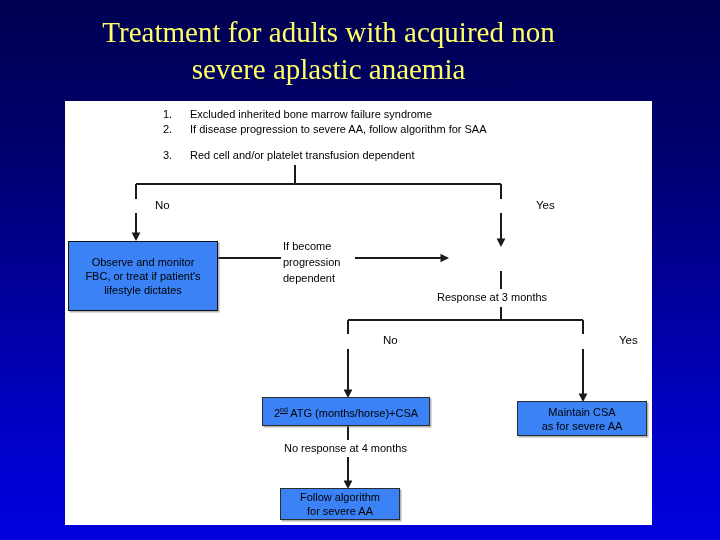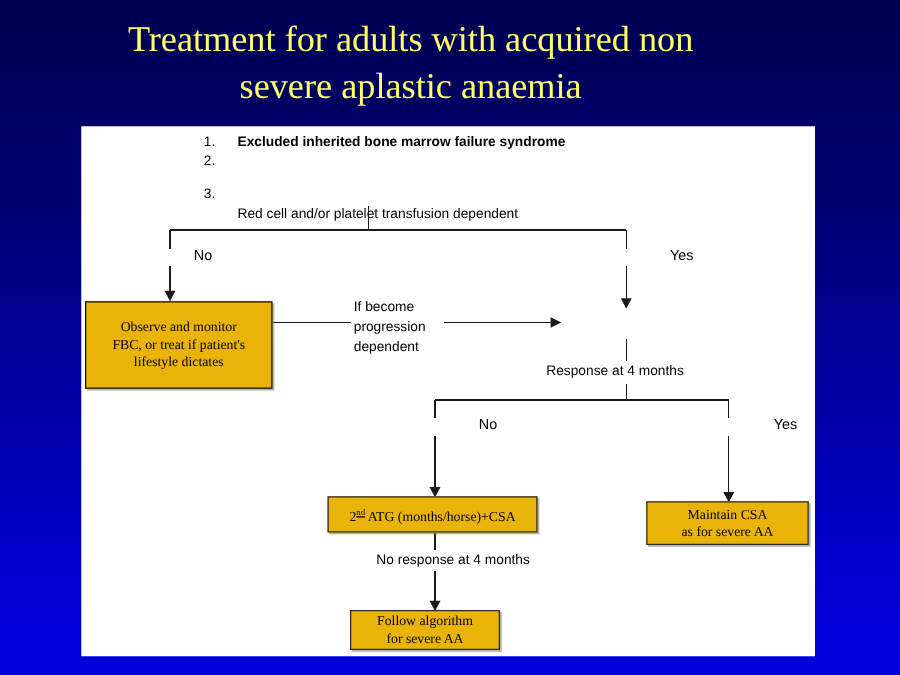--- a/index.html
+++ b/index.html
@@ -61,23 +61,23 @@
     position: absolute;
     color: #000000;
     font-family: "Liberation Sans", sans-serif;
     font-size: 11px;
     line-height: 13px;
   }
   .box {
     position: absolute;
     box-sizing: border-box;
     border: 1px solid #2b2b2b;
-    background: #eab308;
+    background: #3b82f6;
     color: #000000;
-    font-family: Liberation Serif, serif;
+    font-family: Liberation Sans, sans-serif;
     font-size: 11px;
     line-height: 14px;
     display: flex;
     align-items: center;
     justify-content: center;
     text-align: center;
     white-space: pre-line;
     box-shadow: 1.5px 1.5px 0 rgba(120,120,120,0.55);
   }
   .box.strong {
@@ -102,26 +102,27 @@
 <body>
 
 <div id="slide">
 
   <div id="slide-title">Treatment for adults with acquired non
 severe aplastic anaemia</div>
 
   <div id="figure-panel">
 
     <div class="num" style="left:98px; top:7px;">1.</div>
-    <div class="t" style="left:125px; top:7px;font-weight:bold;">Excluded inherited bone marrow failure syndrome</div>
+    <div class="t" style="left:125px; top:7px;">Excluded inherited bone marrow failure syndrome</div>
 
     <div class="num" style="left:98px; top:22px;">2.</div>
+    <div class="t" style="left:125px; top:22px;">If disease progression to severe AA, follow algorithm for SAA</div>
 
     <div class="num" style="left:98px; top:48px;">3.</div>
-    <div class="t" style="left:125px; top:64px;">Red cell and/or platelet transfusion dependent</div>
+    <div class="t" style="left:125px; top:48px;">Red cell and/or platelet transfusion dependent</div>
 
     <svg class="fig" viewBox="0 0 587 424" width="587" height="424" xmlns="http://www.w3.org/2000/svg">
       <g stroke="#1a1a1a" stroke-width="1.1" fill="none" shape-rendering="crispEdges">
 
         <line x1="230" y1="64" x2="230" y2="83"></line>
 
         <line x1="71" y1="83" x2="436" y2="83"></line>
         <line x1="71" y1="83" x2="71" y2="98"></line>
         <line x1="436" y1="83" x2="436" y2="98"></line>
 
@@ -161,22 +162,22 @@
     </svg>
 
     <div class="lbl" style="left:44px;  top:98px;">No</div>
     <div class="lbl" style="left:425px; top:98px;">Yes</div>
     <div class="lbl" style="left:272px; top:233px;">No</div>
     <div class="lbl" style="left:508px; top:233px;">Yes</div>
 
     <div class="t" style="left:218px; top:137px; line-height:16px; white-space:pre-line;">If become
 progression
 dependent</div>
-    <div class="t" style="left:372px; top:190px;">Response at 4 months</div>
-    <div class="t" style="left:236px; top:341px;">No response at 4 months</div>
+    <div class="t" style="left:372px; top:190px;">Response at 3 months</div>
+    <div class="t" style="left:219px; top:341px;">No response at 4 months</div>
 
     <div class="box strong" style="left:3px; top:140px; width:150px; height:70px;">Observe and monitor
 FBC, or treat if patient's
 lifestyle dictates</div>
 
 
     <div class="box" style="left:197px; top:296px; width:168px; height:29px;">
       <span><span>2</span><sup class="ord">nd</sup><span> ATG (months/horse)+CSA</span></span>
     </div>
 

